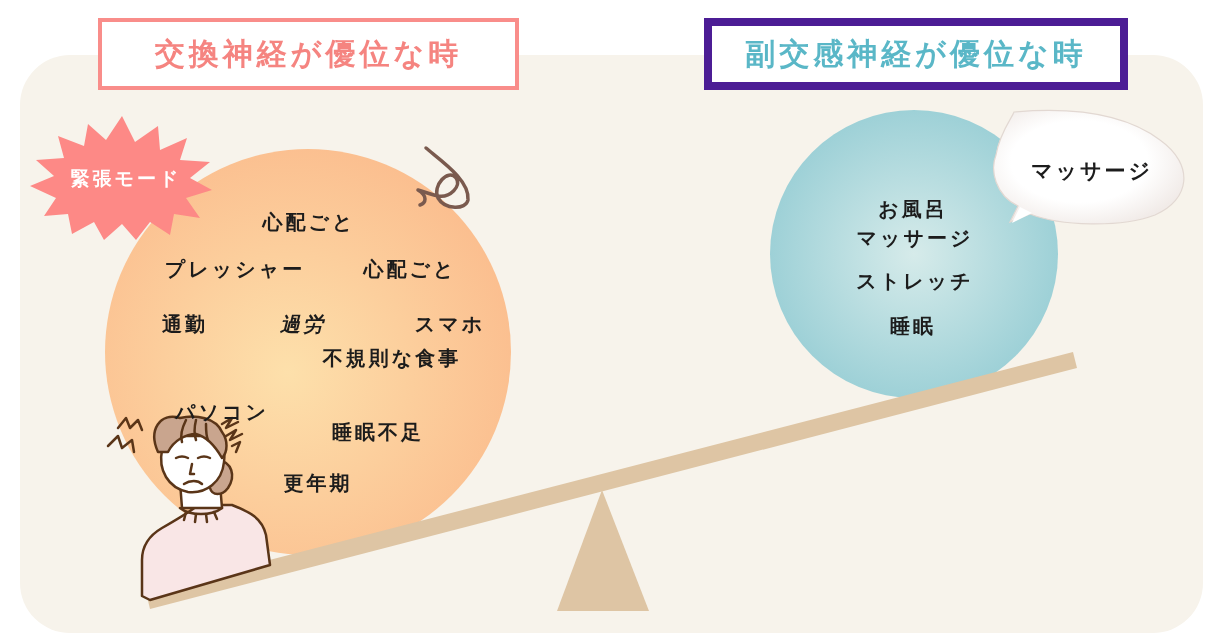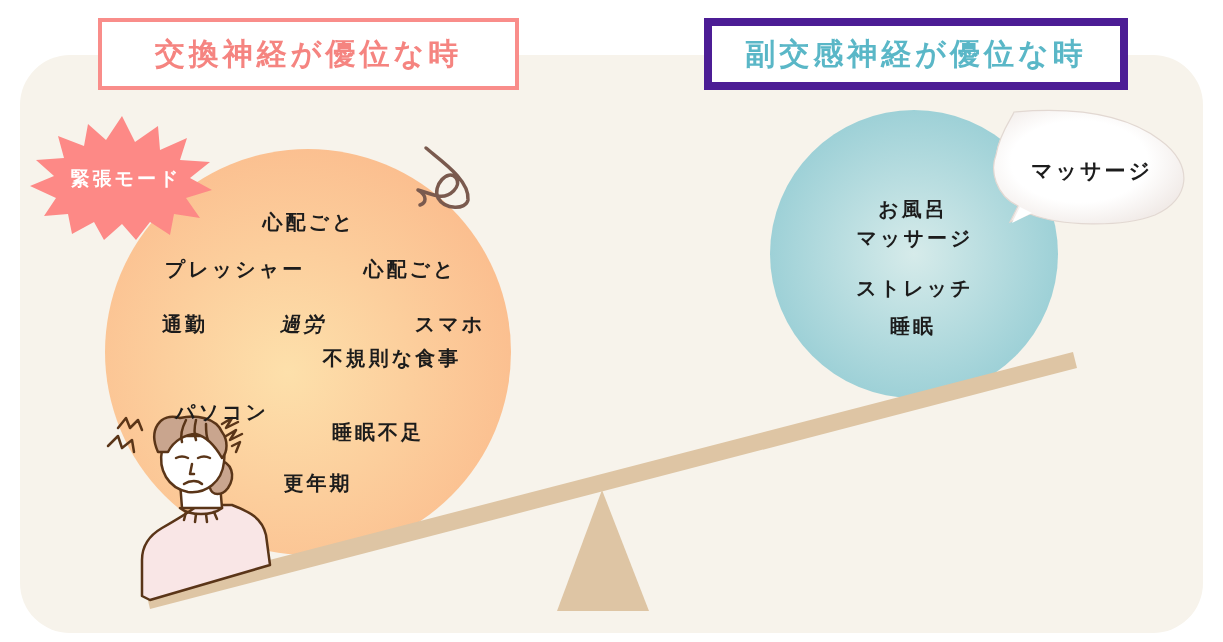--- a/index.html
+++ b/index.html
@@ -117,16 +117,16 @@
 <div class="label" style="left:185px; top:324px;">通勤</div>
 <div class="label" style="left:303px; top:324px;font-style:italic;">過労</div>
 <div class="label" style="left:418px; top:324px;margin-left:32px;">スマホ</div>
 <div class="label" style="left:222px; top:377px;margin-top:35px;">パソコン</div>
 <div class="label" style="left:392px; top:358px;">不規則な食事</div>
 <div class="label" style="left:378px; top:432px;">睡眠不足</div>
 <div class="label" style="left:318px; top:483px;">更年期</div>
 
 <div class="label" style="left:913px; top:193px;margin-top:16px;">お風呂</div>
 <div class="label" style="left:915px; top:238px;text-align:right;">マッサージ</div>
-<div class="label" style="left:915px; top:281px;margin-top:7px;">ストレッチ</div>
+<div class="label" style="left:915px; top:281px;">ストレッチ</div>
 <div class="label" style="left:913px; top:326px;">睡眠</div>
 
 <div class="label" style="left:1092px; top:171px; font-size:21px;">マッサージ</div>
 
 </body></html>

